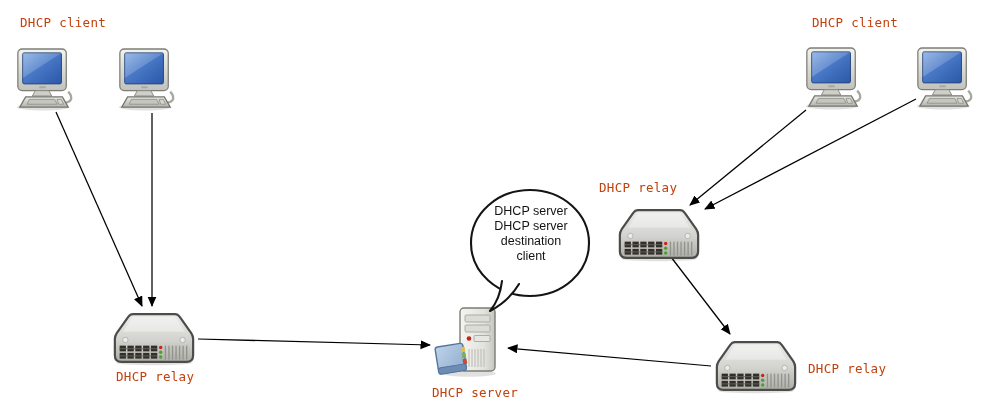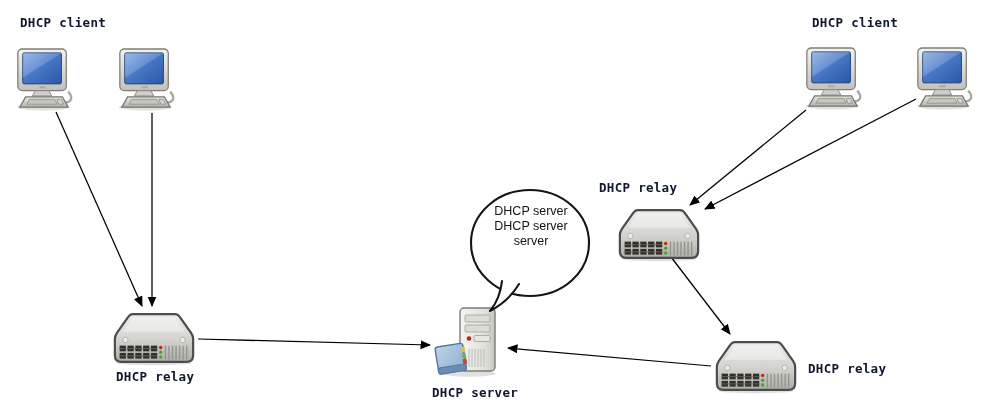--- a/index.html
+++ b/index.html
@@ -1,18 +1,18 @@
 <!DOCTYPE html>
 <html><head>
 <meta charset="utf-8">
 <style>
   html,body{margin:0;padding:0;background:#fff;}
   .canvas{position:relative;width:990px;height:420px;background:#fff;overflow:hidden;
           font-family:"DejaVu Sans Mono","Liberation Mono",monospace;}
-  .lbl{position:absolute;font-size:12.5px;font-weight:700;letter-spacing:.3px;color:#0f172a;
+  .lbl{position:absolute;font-size:12.5px;font-weight:400;letter-spacing:.3px;color:#c2410c;
        white-space:nowrap;}
   .icon{position:absolute;}
   .wires{position:absolute;left:0;top:0;}
   .bubble{position:absolute;left:462px;top:187px;width:140px;height:132px;}
   .bubble svg{position:absolute;left:0;top:0;}
   .bubble-text{position:absolute;left:8px;top:17px;width:122px;text-align:center;
        font-family:"Liberation Sans",sans-serif;font-size:12.5px;line-height:15px;
        color:#141414;}
   .bubble-text span{display:block;}
 </style>
@@ -176,17 +176,18 @@
     </svg>
 
   <div class="bubble">
     <svg width="140" height="132">
       <ellipse cx="68" cy="56" rx="59" ry="53" fill="#fff" stroke="#141414" stroke-width="2.1"></ellipse>
       <path d="M40,94 Q38,112 28,124 Q47,114 57,97" fill="#fff" stroke="#141414" stroke-width="2.1" stroke-linejoin="round" stroke-linecap="round"></path>
     </svg>
     <div class="bubble-text">
       <span>DHCP server</span>
       <span>DHCP server</span>
-      <span>server</span>
+      <span>destination</span>
+      <span>client</span>
     </div>
   </div>
 
 </div>
 
 </body></html>

